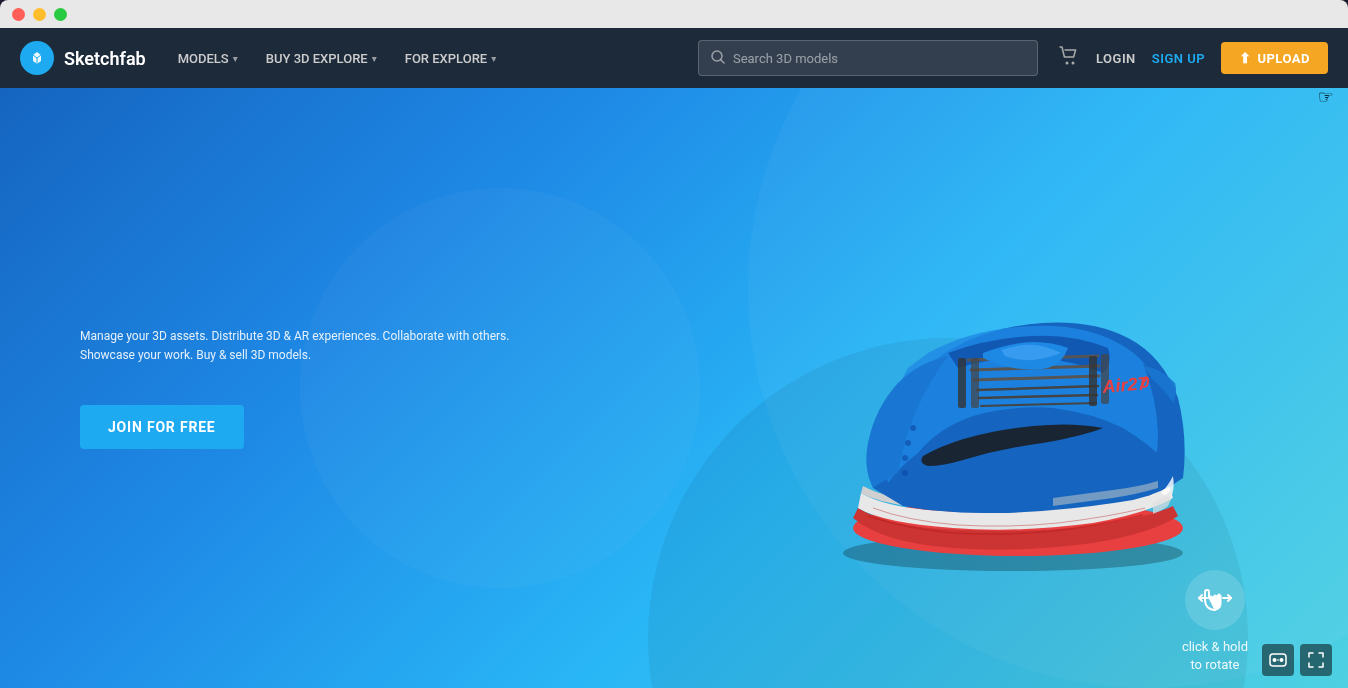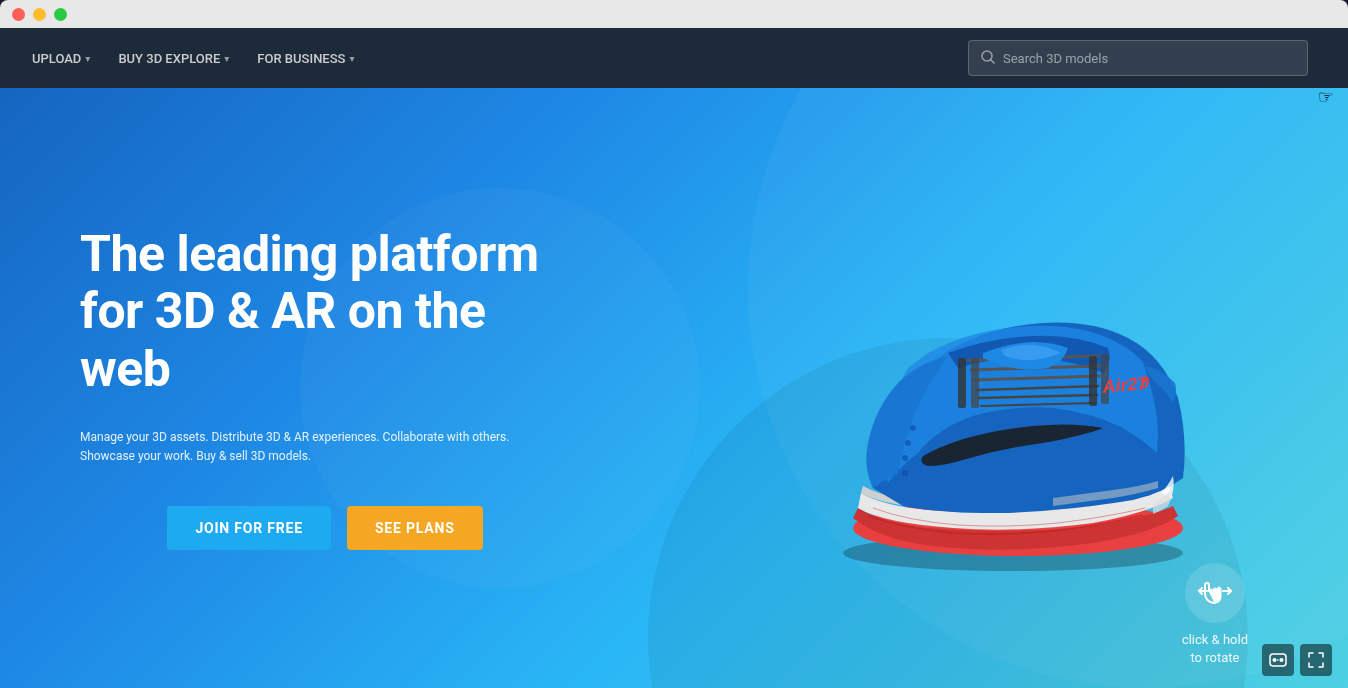--- a/index.html
+++ b/index.html
@@ -199,21 +199,20 @@
       color: rgba(255,255,255,0.88);
       font-size: 12px;
       line-height: 1.6;
       margin-bottom: 40px;
       max-width: 480px;
     }
     .hero-buttons {
       display: flex;
       gap: 16px;
       align-items: center;
-      justify-content: center;
     }
     .btn-join {
       background: #1eaaf1;
       color: white;
       font-size: 14px;
       font-weight: 700;
       padding: 14px 28px;
       border-radius: 4px;
       cursor: pointer;
       letter-spacing: 0.8px;
@@ -247,21 +246,21 @@
     
     .shoe-container {
       position: relative;
       width: 480px;
       height: 380px;
     }
 
     
     .rotate-hint {
       position: absolute;
-      bottom: 21px;
+      bottom: 14px;
       right: 100px;
       display: flex;
       flex-direction: column;
       align-items: center;
       gap: 8px;
       z-index: 5;
     }
     .rotate-icon {
       width: 60px; height: 60px;
       background: rgba(255,255,255,0.15);
@@ -308,63 +307,87 @@
 </head>
 <body>
 
 <div class="window-chrome">
   <span class="traffic-light tl-close"></span>
   <span class="traffic-light tl-minimize"></span>
   <span class="traffic-light tl-maximize"></span>
 </div>
 
 <nav class="navbar">
+  <div class="logo-area">
+    <div class="logo-icon">
+      <svg width="20" height="20" viewBox="0 0 20 20">
+        <circle cx="10" cy="10" r="9" fill="#1eaaf1"></circle>
+        <path d="M6 7 L10 4 L14 7 L14 13 L10 16 L6 13 Z" fill="white" opacity="0.9"></path>
+        <path d="M6 7 L10 10 L14 7" fill="none" stroke="#1eaaf1" stroke-width="1"></path>
+        <path d="M10 10 L10 16" fill="none" stroke="#1eaaf1" stroke-width="1"></path>
+      </svg>
+    </div>
+    <span class="logo-text">Sketchfab</span>
+  </div>
 
   <div class="nav-links">
     <div class="nav-item">
-      <span>UPLOAD</span>
+      <span>MODELS</span>
       <span class="chevron">▾</span>
     </div>
     <div class="nav-item">
       <span>BUY 3D EXPLORE</span>
       <span class="chevron">▾</span>
     </div>
     <div class="nav-item">
-      <span>FOR BUSINESS</span>
+      <span>FOR EXPLORE</span>
       <span class="chevron">▾</span>
     </div>
   </div>
 
   <div class="search-bar">
     <span class="search-icon-svg">
       <svg width="14" height="14" viewBox="0 0 14 14" fill="none">
         <circle cx="6" cy="6" r="5" stroke="rgba(255,255,255,0.5)" stroke-width="1.5"></circle>
         <line x1="10" y1="10" x2="13" y2="13" stroke="rgba(255,255,255,0.5)" stroke-width="1.5" stroke-linecap="round"></line>
       </svg>
     </span>
     <span class="search-input-fake">Search 3D models</span>
   </div>
 
+  <div class="nav-actions">
+    <div class="cart-icon-wrap">
+      <svg width="22" height="22" viewBox="0 0 22 22" fill="none">
+        <path d="M2 2h2l2.4 10h9.2l2-7H7" stroke="#aaa" stroke-width="1.5" stroke-linecap="round" stroke-linejoin="round"></path>
+        <circle cx="9" cy="18" r="1.5" fill="#aaa"></circle>
+        <circle cx="15" cy="18" r="1.5" fill="#aaa"></circle>
+      </svg>
+    </div>
+    <span class="nav-btn">LOGIN</span>
+    <span class="signup-btn">SIGN UP</span>
+    <div class="upload-btn">
+      <span class="upload-arrow">⬆</span>
+      <span>UPLOAD</span>
+    </div>
+  </div>
 
   <div class="cursor-pointer">☞</div>
 </nav>
 
 <section class="hero">
   <div class="hero-bg-shapes">
     <div class="hero-shape-1"></div>
     <div class="hero-shape-2"></div>
     <div class="hero-shape-3"></div>
   </div>
 
   <div class="hero-content">
-    <h1 class="hero-title">The leading platform<br>for 3D &amp; AR on the web</h1>
     <p class="hero-subtitle">Manage your 3D assets. Distribute 3D &amp; AR experiences. Collaborate with others. Showcase your work. Buy &amp; sell 3D models.</p>
     <div class="hero-buttons">
       <div class="btn-join">JOIN FOR FREE</div>
-      <div class="btn-plans">SEE PLANS</div>
     </div>
   </div>
 
   <div class="hero-image-area">
     <div class="shoe-container">
       <svg width="480" height="380" viewBox="0 0 480 380" xmlns="http://www.w3.org/2000/svg">
 
         <ellipse cx="260" cy="355" rx="170" ry="18" fill="rgba(0,0,0,0.25)"></ellipse>
 
         <ellipse cx="265" cy="330" rx="165" ry="28" fill="#e84040"></ellipse>

